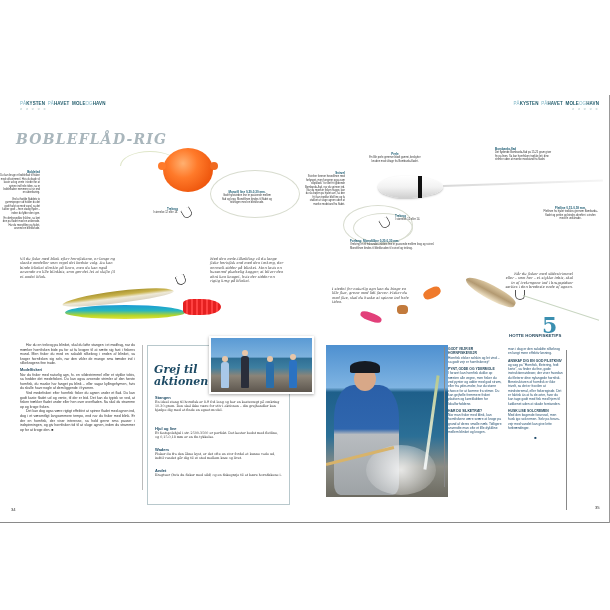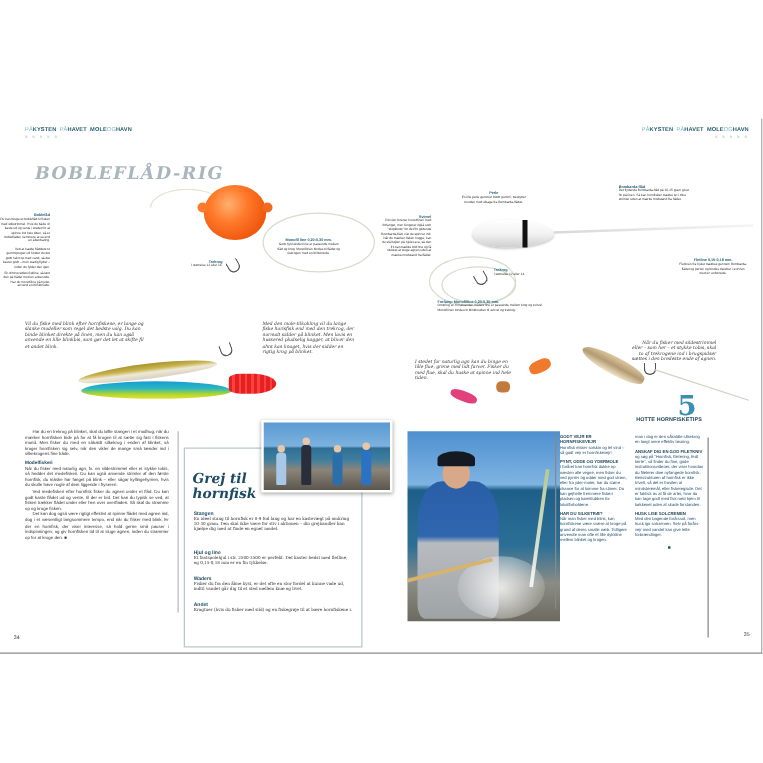--- a/index.html
+++ b/index.html
@@ -88,21 +88,21 @@
 
   <div class="page left">
 
     <div class="nav" style="left:20px; top:6px;">
       <span class="light">PÅ</span><span>KYSTEN</span>
       &nbsp;<span class="light">PÅ</span><span>HAVET</span>
       &nbsp;<span>MOLE</span><span class="light">OG</span><span>HAVN</span>
       <span class="dots">≈ ≈ ≈ ≈ ≈</span>
     </div>
 
-    <div class="rig-title" style="left:28px; top:36px;">BOBLEFLÅD-RIG</div>
+    <div class="rig-title" style="left:16px; top:36px;">BOBLEFLÅD-RIG</div>
 
     <div class="loop" style="left:120px; top:56px; width:60px; height:30px; border-color:#dfe6c9; clip-path: inset(0 0 50% 0);"></div>
     <div class="float-ball" style="top:53px;"></div>
     <div class="loop" style="left:210px; top:75px; width:90px; height:48px;"></div>
 
     <div class="tiny right-al" style="left:0px; top:76px; width:40px;">
       <b>Boblefåd</b>
       <span>Du kan bruge et bobleflåd til fiskeri med stikstrimmel. Hvis du både vil kaste ud og vente i stedet for at spinne ind hele tiden, så er bobleflåden nemmere at se end en åbenbaring.</span>
     </div>
     <div class="tiny right-al" style="left:0px; top:103px; width:40px;">Ved at hælde flåddets to gummiproper ud holder du det godt halvt op med vand, så det kaster godt – men stadig flyder –inden du fylder den igen.</div>
@@ -128,24 +128,24 @@
     <div class="tail" style="top:204px;"></div>
 
     <div class="body-col" style="left:20px; top:248px; width:115px;">
       <p>Har du en trekrog på blinket, skal du løfte stangen i et modhug, når du mærker hornfisken bide på for at få krogen til at sætte sig fast i fiskens mund. Men fisker du med en såkaldt silkekrog i enden af blinket, så kroger hornfisken sig selv, når den vikler de mange små tænder ind i silkekrogens fine tråde.</p>
       <h4>Modelfiskeri</h4>
       <p class="noindent">Når du fisker med naturlig agn, fx. en sildestrimmel eller et stykke tobis, så hedder det medefiskeri. Du kan også anvende strimler af den første hornfisk, du måske har fanget på blink – eller sågar kyllingehymen, hvis du skulle have nogle af dem liggende i fryseren.</p>
       <p>Ved medefiskeri efter hornfisk fisker du agnen under et flåd. Du kan godt kaste flådet ud og vente, til der er bid. Det kan du typisk se ved, at fisken trækker flådet under eller hen over overfladen. Så skal du stramme op og kroge fisken.</p>
       <p>Det kan dog også være rigtigt effektivt at spinne flådet med agnen ind, dog i et væsentligt langsommere tempo, end når du fisker med blink. Er der en hornfisk, der viser interesse, så hold gerne små pauser i indspinningen, og giv hornfisken tid til at sluge agnen, inden du strammer op for at kroge den. ■</p>
     </div>
 
-    <div class="box-grej" style="top:263px;">
+    <div class="box-grej" style="top:250px;">
       <h3>
         <span>Grej til</span><br>
-        <span>hornfisk</span>
+        <span>aktionen</span>
       </h3>
       <div class="sec" style="top:49px;">
         <b>Stangen</b>
         <span>En ideel stang til hornfisk er 8-9 fod lang og har en kastevægt på omkring 10-30 gram. Den skal ikke være for stiv i aktionen – din grejhandler kan hjælpe dig med at finde en egnet model.</span>
       </div>
       <div class="sec" style="top:80px;">
         <b>Hjul og line</b>
         <span>Et fastspolehjul i str. 2500-3500 er perfekt. Det kaster bedst med fletline, og 0,15-0,18 mm er en fin tykkelse.</span>
       </div>
       <div class="sec" style="top:101px;">

